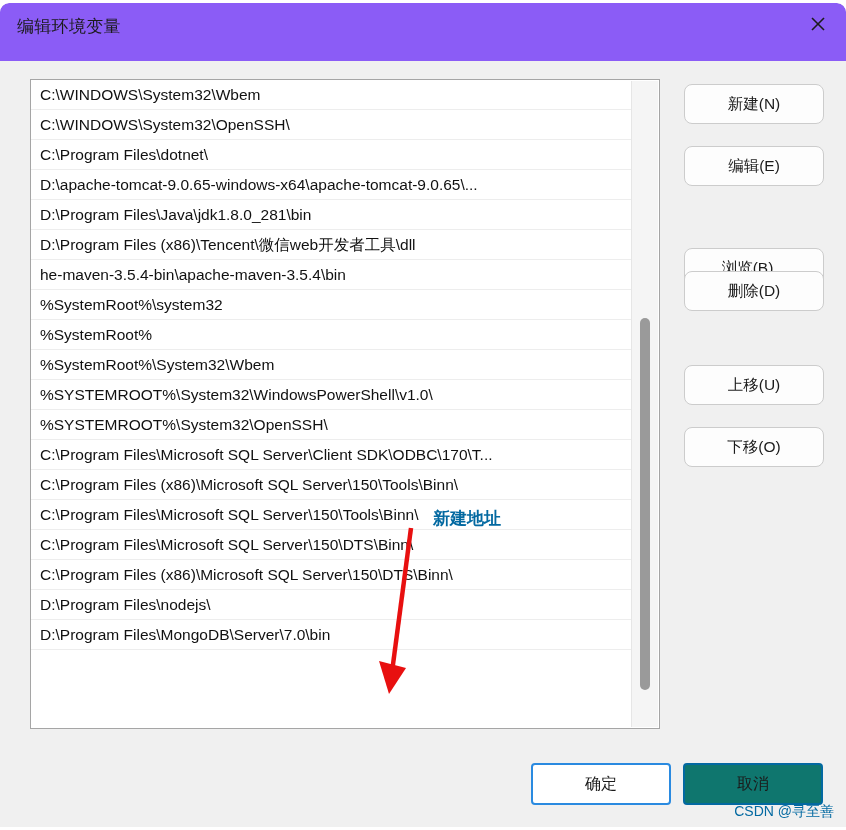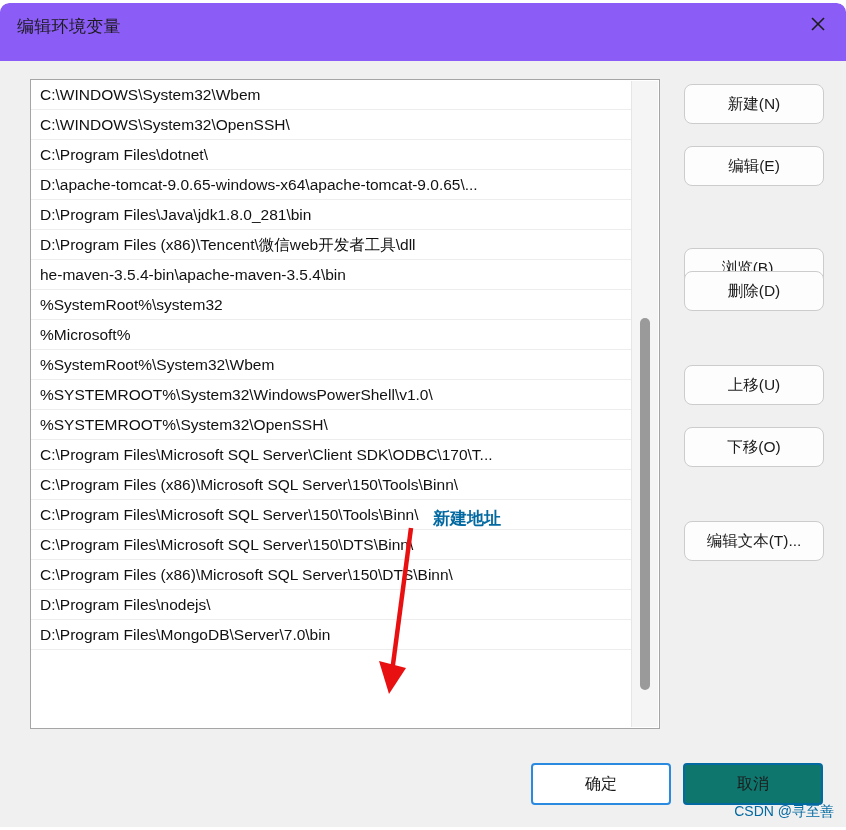--- a/index.html
+++ b/index.html
@@ -239,21 +239,21 @@
     <div class="listbox">
       <div class="list-inner" id="list-inner">
           <div class="row">C:\WINDOWS\System32\Wbem</div>
           <div class="row">C:\WINDOWS\System32\OpenSSH\</div>
           <div class="row">C:\Program Files\dotnet\</div>
           <div class="row">D:\apache-tomcat-9.0.65-windows-x64\apache-tomcat-9.0.65\...</div>
           <div class="row">D:\Program Files\Java\jdk1.8.0_281\bin</div>
           <div class="row">D:\Program Files (x86)\Tencent\微信web开发者工具\dll</div>
           <div class="row">he-maven-3.5.4-bin\apache-maven-3.5.4\bin</div>
           <div class="row">%SystemRoot%\system32</div>
-          <div class="row">%Microsoft%</div>
+          <div class="row">%SystemRoot%</div>
           <div class="row">%SystemRoot%\System32\Wbem</div>
           <div class="row">%SYSTEMROOT%\System32\WindowsPowerShell\v1.0\</div>
           <div class="row">%SYSTEMROOT%\System32\OpenSSH\</div>
           <div class="row">C:\Program Files\Microsoft SQL Server\Client SDK\ODBC\170\T...</div>
           <div class="row">C:\Program Files (x86)\Microsoft SQL Server\150\Tools\Binn\</div>
           <div class="row">C:\Program Files\Microsoft SQL Server\150\Tools\Binn\</div>
           <div class="row">C:\Program Files\Microsoft SQL Server\150\DTS\Binn\</div>
           <div class="row">C:\Program Files (x86)\Microsoft SQL Server\150\DTS\Binn\</div>
           <div class="row">D:\Program Files\nodejs\</div>
           <div class="row">D:\Program Files\MongoDB\Server\7.0\bin</div>
@@ -262,21 +262,20 @@
         <div class="scroll-thumb"></div>
       </div>
     </div>
 
     <div class="btn" id="btn-new">新建(N)</div>
     <div class="btn" id="btn-edit">编辑(E)</div>
     <div class="btn" id="btn-browse">浏览(B)...</div>
     <div class="btn" id="btn-delete">删除(D)</div>
     <div class="btn" id="btn-moveup">上移(U)</div>
     <div class="btn" id="btn-movedown">下移(O)</div>
-    <div class="btn" id="btn-edittext">编辑文本(T)...</div>
 
     <div class="bbtn" id="btn-ok">确定</div>
     <div class="bbtn" id="btn-cancel">取消</div>
 
     <div class="watermark">CSDN @寻至善</div>
   </div>
 
   <div class="anno-text">新建地址</div>
   <svg class="anno-arrow" viewBox="0 0 846 830">
     <line x1="411" y1="528" x2="392" y2="672" stroke="#e81010" stroke-width="4.5"></line>

